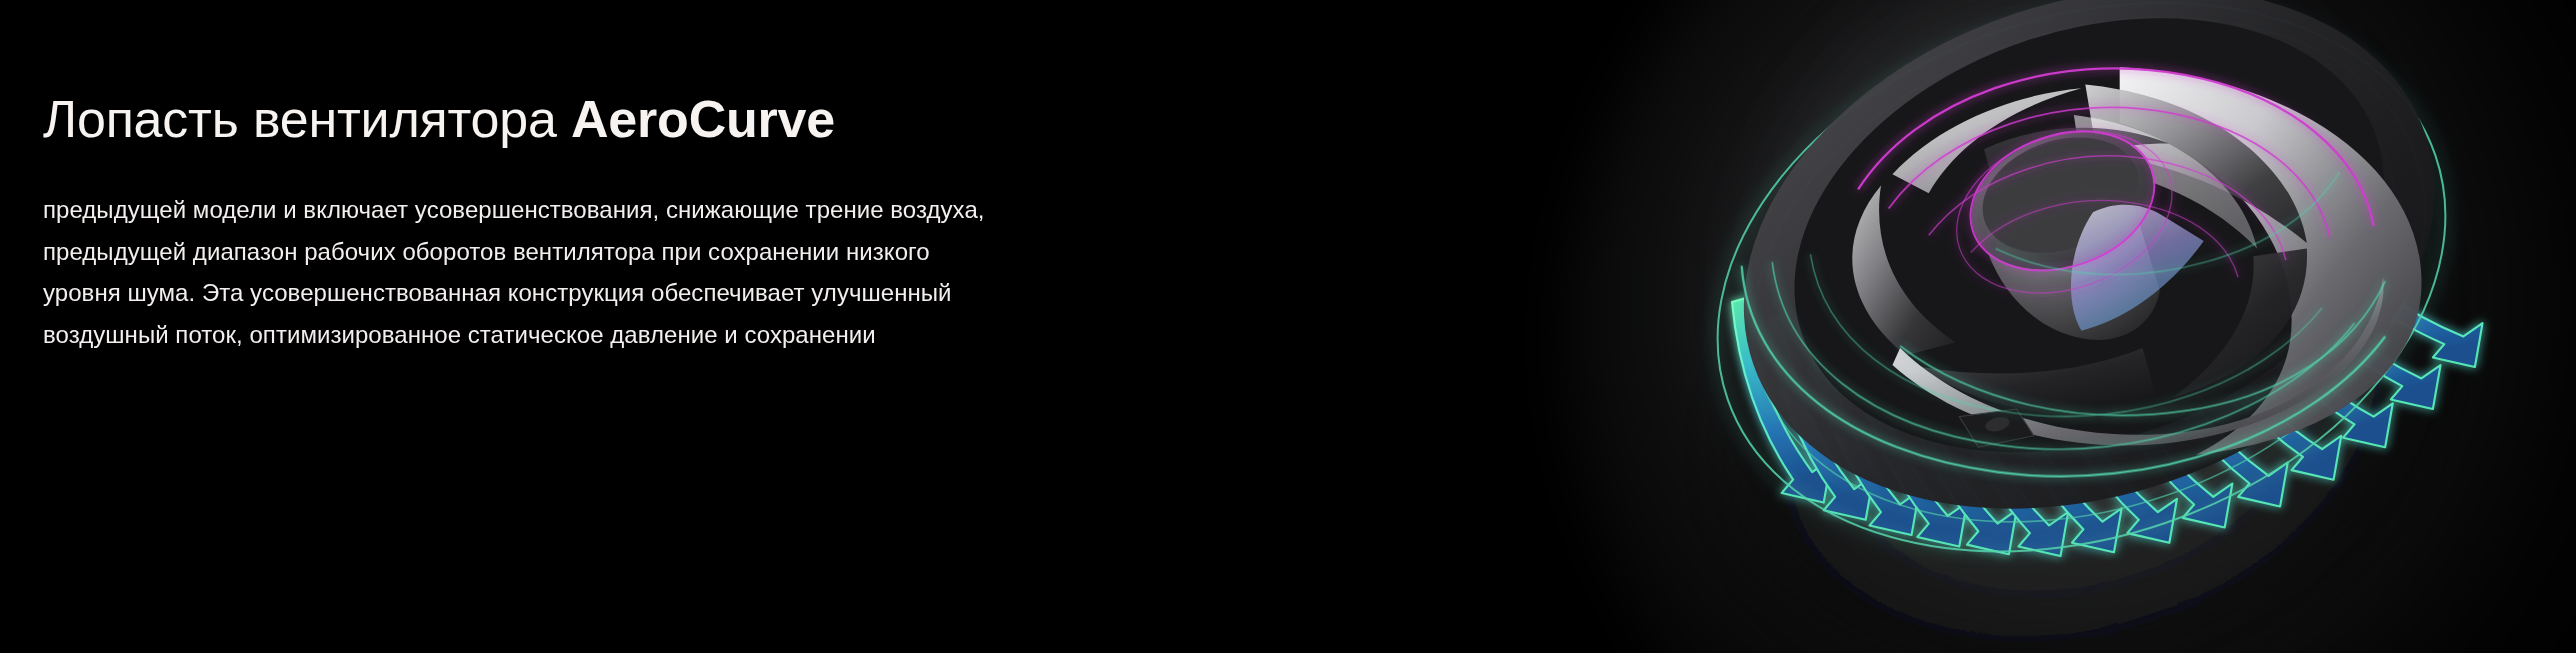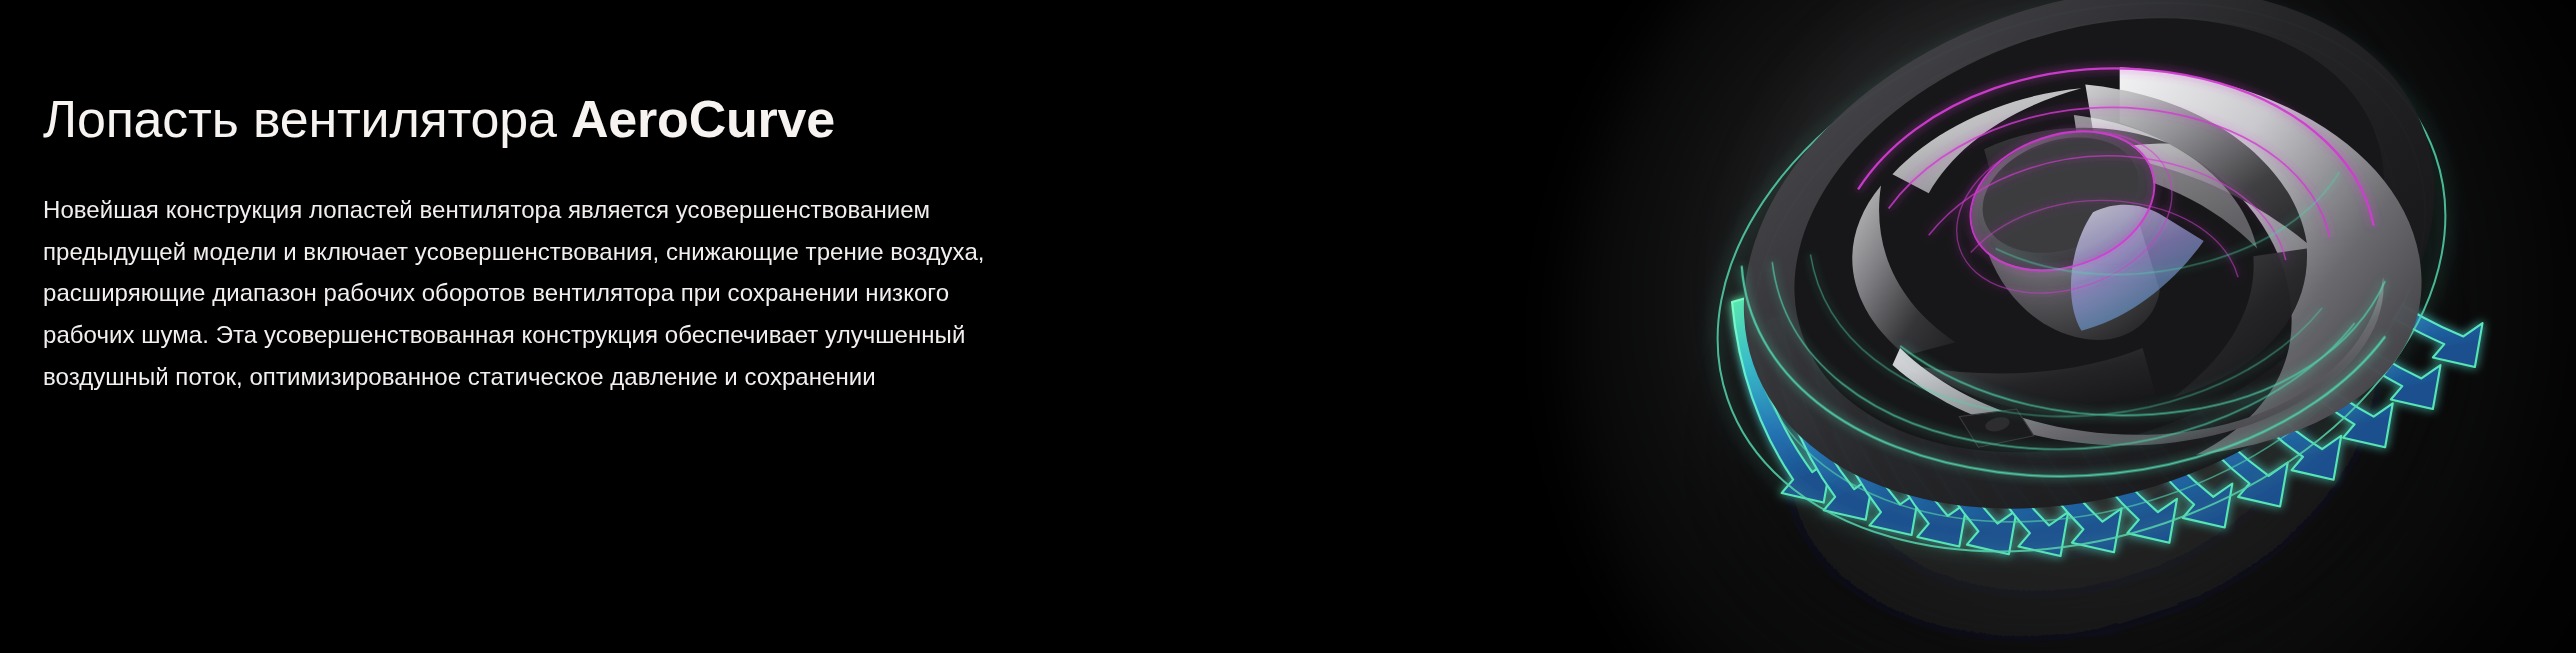--- a/index.html
+++ b/index.html
@@ -94,24 +94,23 @@
 <div id="root">
 
   <div class="bg-glow"></div>
   <div class="bg-glow-2"></div>
 
   <div class="copy">
 
     <h1 class="headline"><span>Лопасть вентилятора </span><span class="brand">AeroCurve</span></h1>
 
     <p class="body-copy">
-      <span class="ln">Новейшая конструкция лопастей вентилятора является усовершенствованием</span>
       <span class="ln">предыдущей модели и включает усовершенствования, снижающие трение воздуха,</span>
-      <span class="ln">расширяющие диапазон рабочих оборотов вентилятора при сохранении низкого</span>
-      <span class="ln">рабочих шума. Эта усовершенствованная конструкция обеспечивает улучшенный</span>
+      <span class="ln">предыдущей диапазон рабочих оборотов вентилятора при сохранении низкого</span>
+      <span class="ln">уровня шума. Эта усовершенствованная конструкция обеспечивает улучшенный</span>
       <span class="ln">воздушный поток, оптимизированное статическое давление и сохранении</span>
     </p>
 
   </div>
 
   <div class="render">
     <svg viewBox="0 0 1040 760" xmlns="http://www.w3.org/2000/svg">
       <defs>
 
         <linearGradient id="gBladeTop" x1="0" y1="0" x2="1" y2="1">

